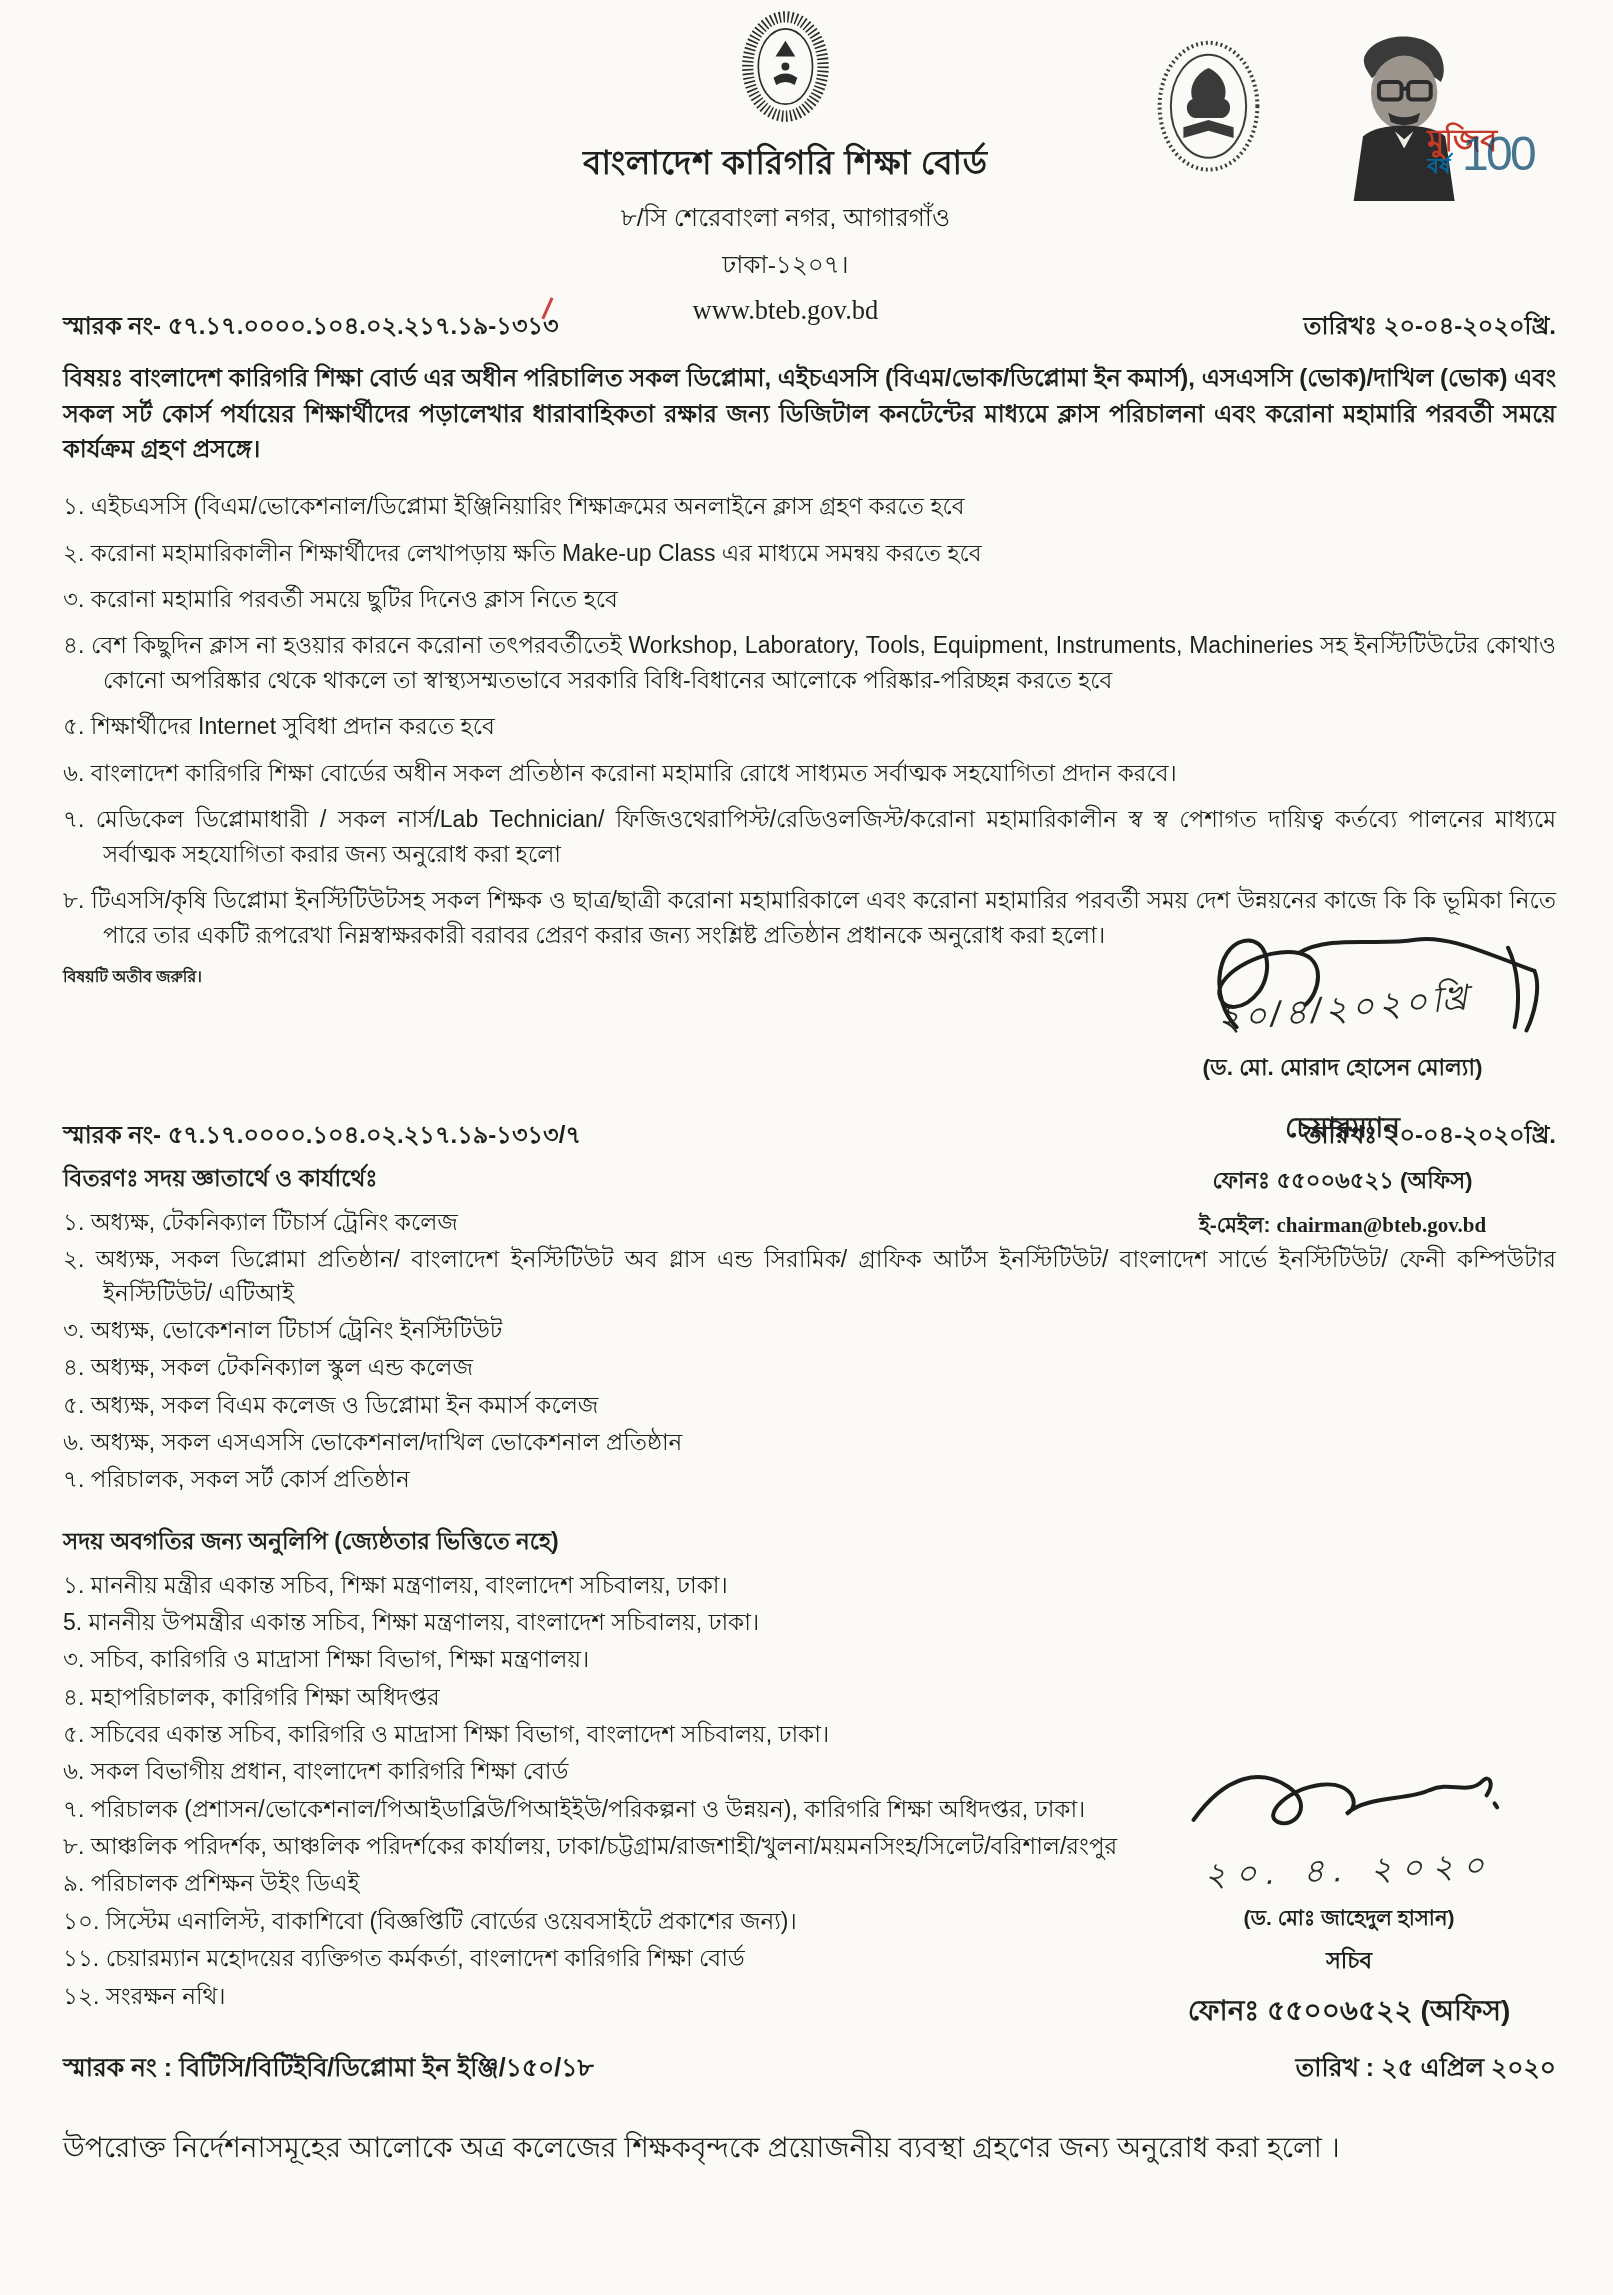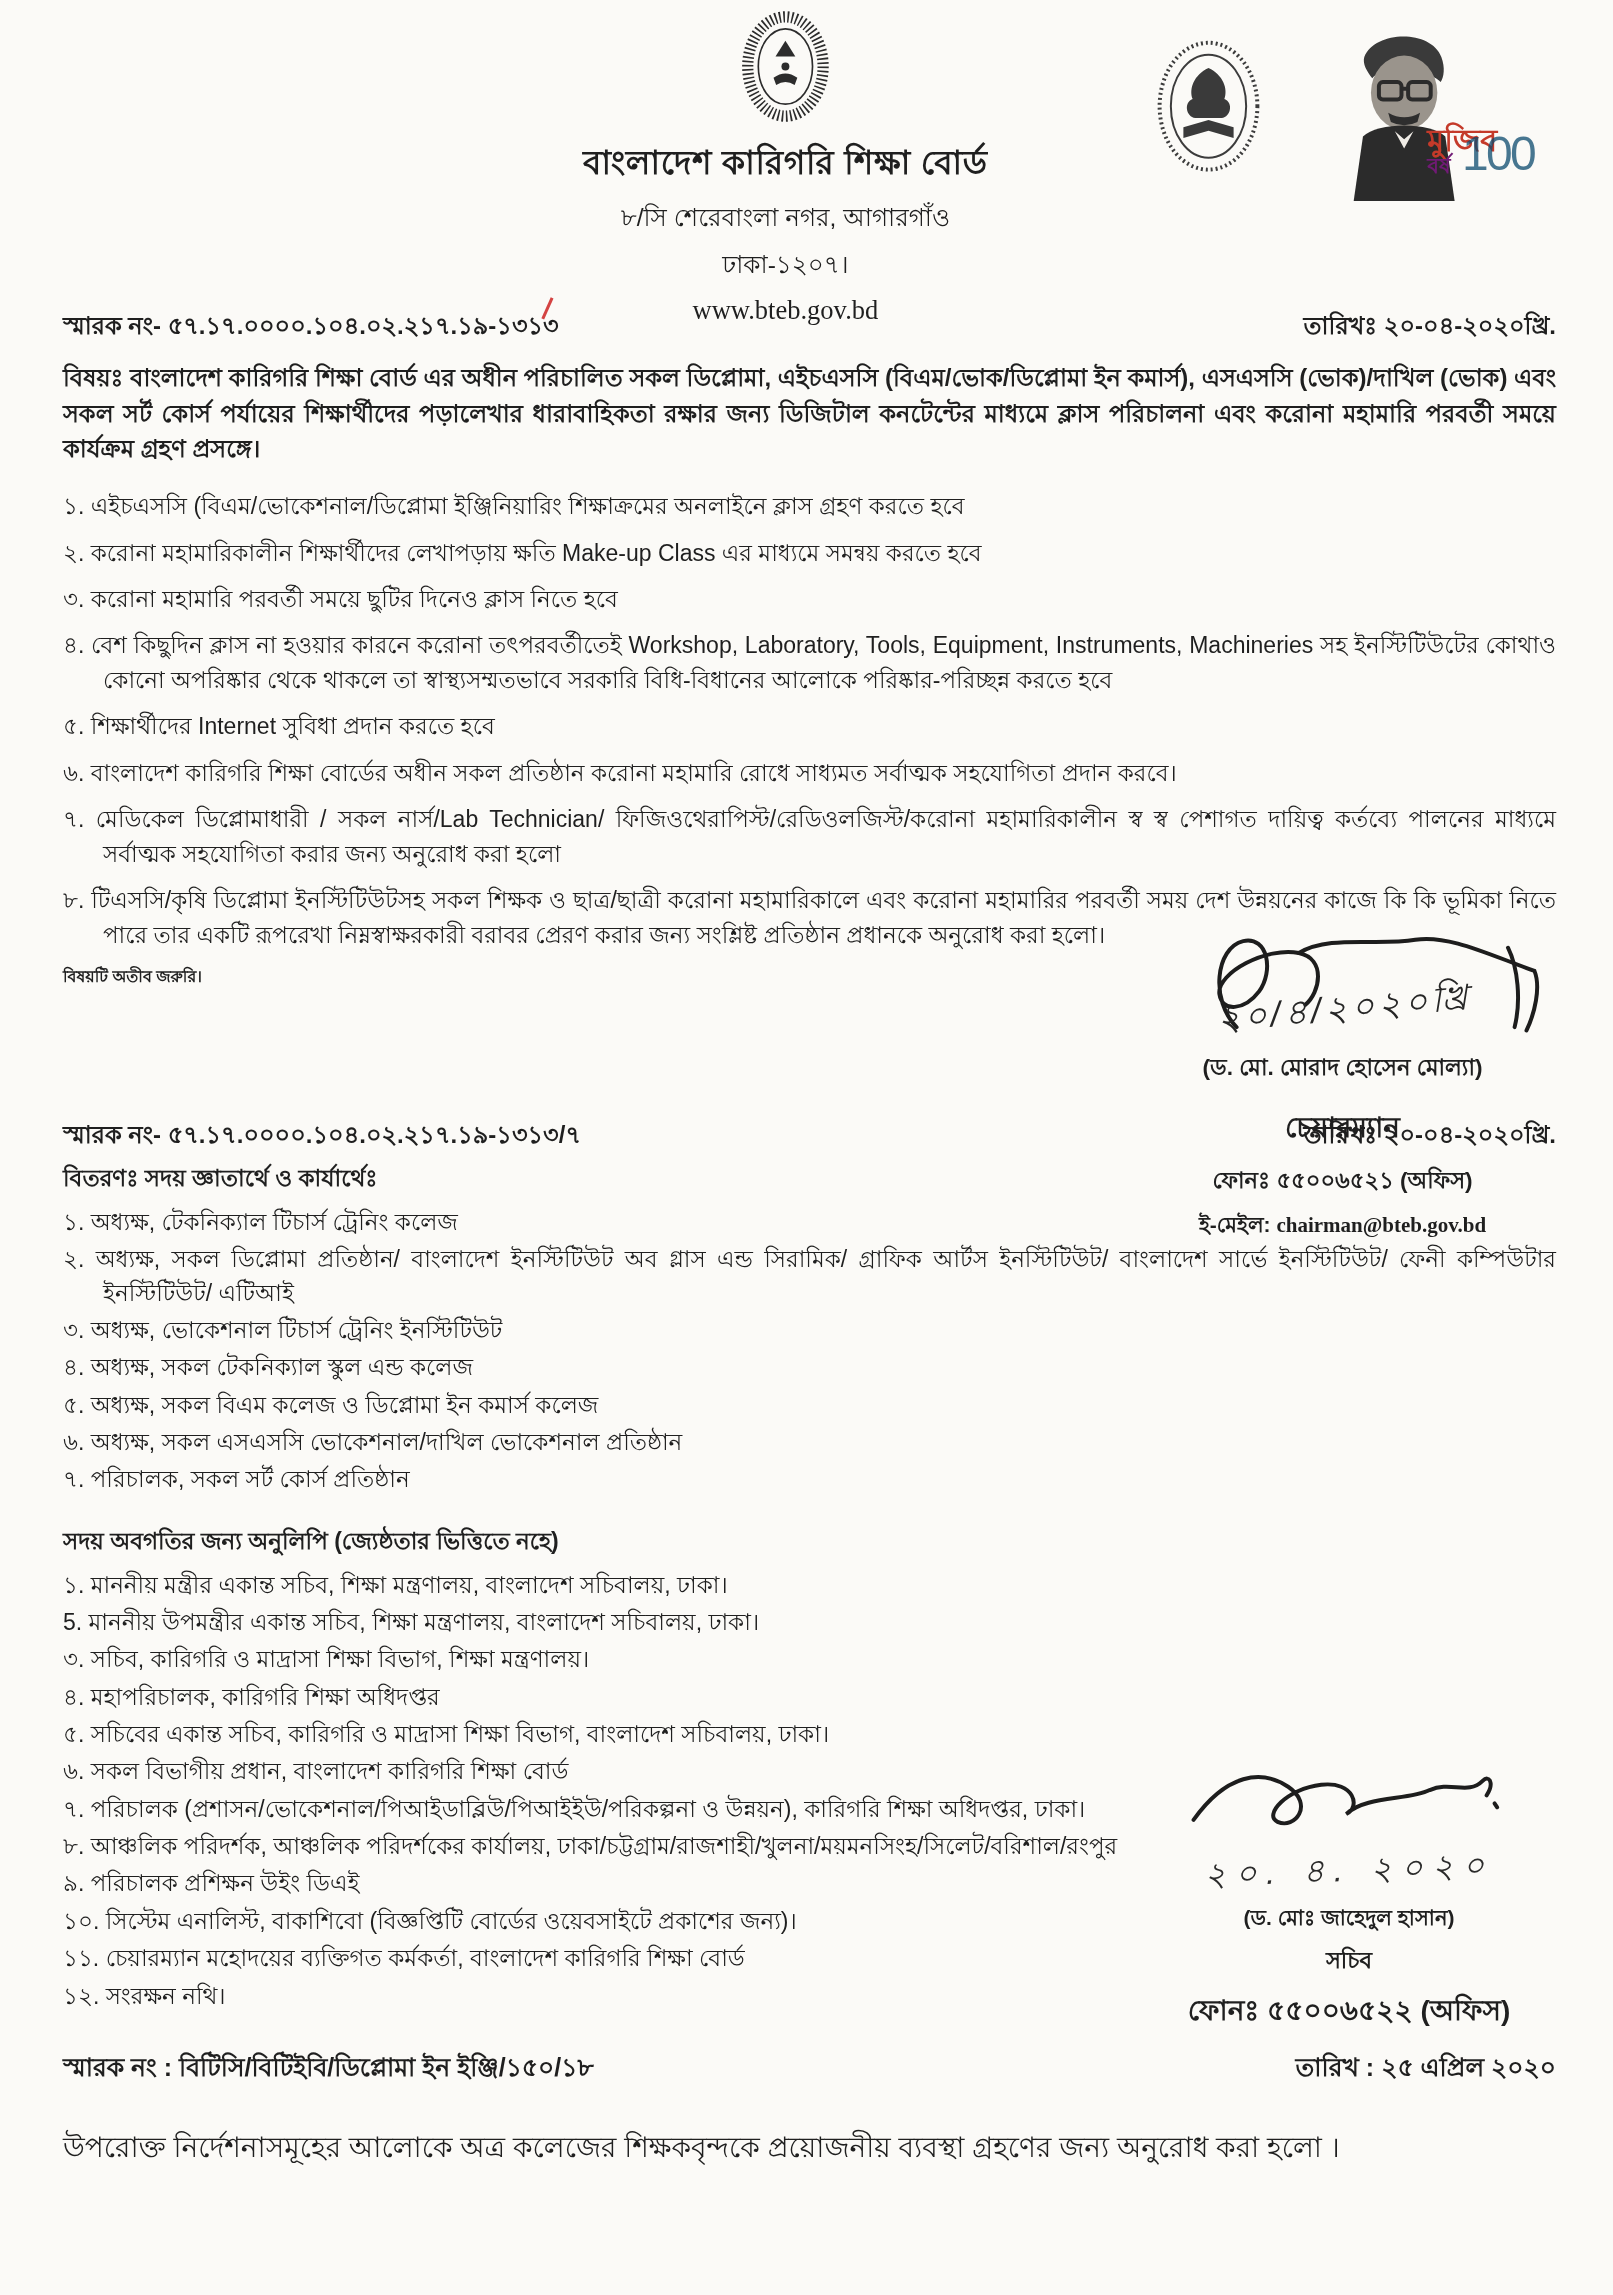--- a/index.html
+++ b/index.html
@@ -108,21 +108,21 @@
       <ellipse cx="110" cy="102" rx="50" ry="56" fill="#9a948c"></ellipse>
       <rect x="72" y="86" width="34" height="26" rx="6" fill="none" stroke="#2b2b2b" stroke-width="6"></rect>
       <rect x="116" y="86" width="34" height="26" rx="6" fill="none" stroke="#2b2b2b" stroke-width="6"></rect>
       <line x1="106" y1="96" x2="116" y2="96" stroke="#2b2b2b" stroke-width="6"></line>
       <path d="M86 132 q24 14 48 0 l-4 14 q-20 10 -40 0 z" fill="#2e2e2e"></path>
       <path d="M48 168 C70 146 150 146 172 168 L186 265 L34 265 z" fill="#2b2b2b"></path>
       <path d="M96 160 L110 186 L124 160 L110 172 z" fill="#efece6"></path>
     </svg>
     <div class="mujib-text">
       <span class="mujib-w1" style="color:#c43a2a">মুজিব</span>
-      <span class="mujib-w2" style="color:#701a75">বর্ষ</span>
+      <span class="mujib-w2" style="color:#0369a1">বর্ষ</span>
     </div>
     <div class="mujib-num">100</div>
   </div>
 
   <div class="red-pen-mark"></div>
 
   <div class="content">
 
     <div class="memo-row">
       <span class="label">স্মারক নং- ৫৭.১৭.০০০০.১০৪.০২.২১৭.১৯-১৩১৩</span>

